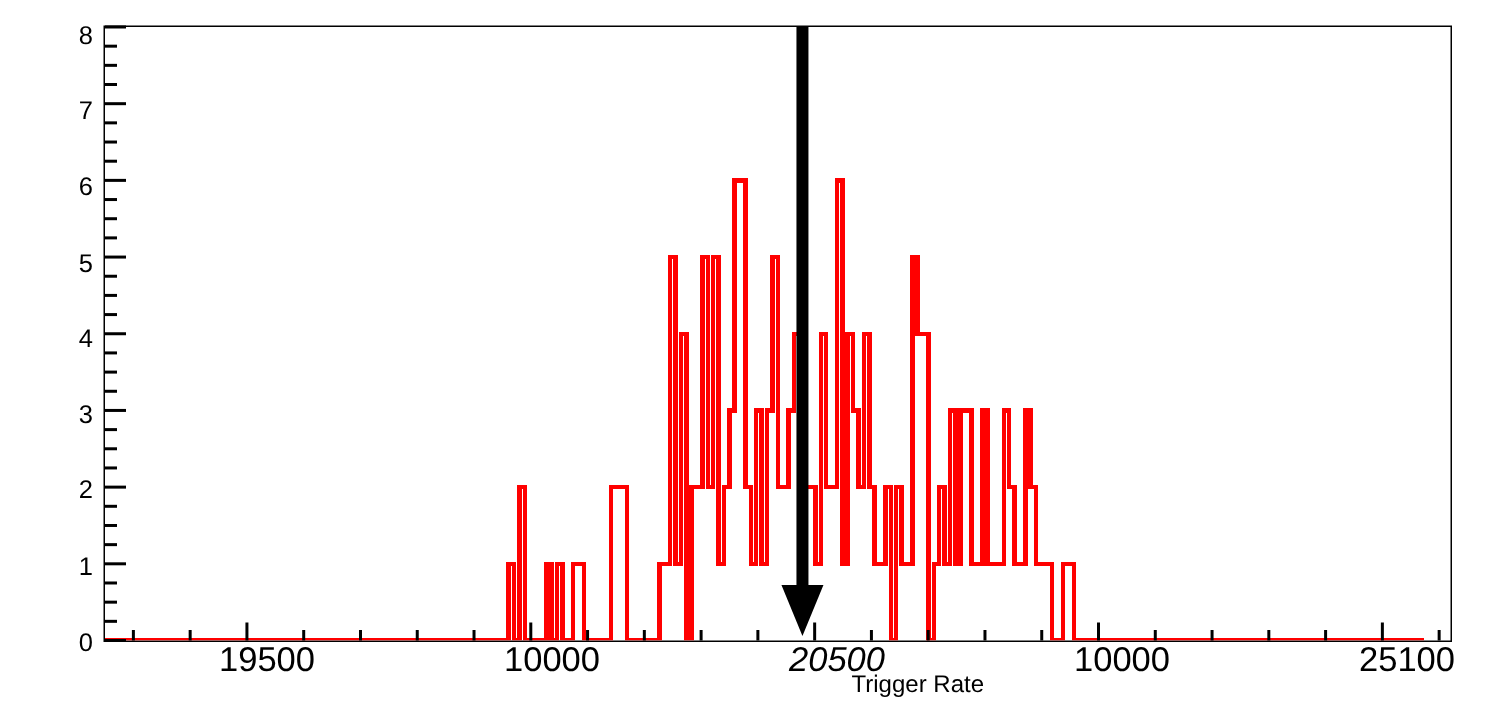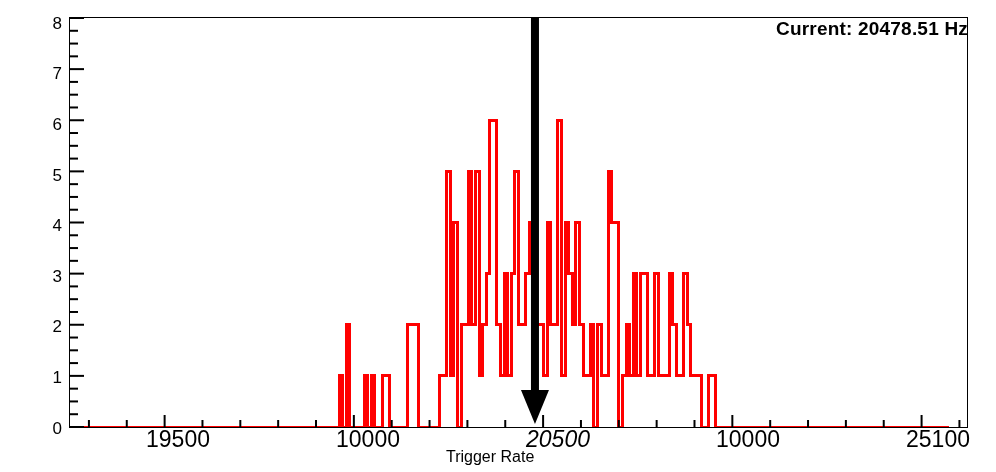--- a/index.html
+++ b/index.html
@@ -13,21 +13,21 @@
   #plotarea{position:absolute;left:0;top:0;width:100%;height:100%;overflow:hidden;}
 
   
   #axes{position:absolute;left:0;top:0;width:996px;height:472px;pointer-events:none;}
 
   
   .ylab{position:absolute;text-align:right;width:42px;
         font-size:17px;color:#000;line-height:17px;}
   .xlab{position:absolute;text-align:center;width:110px;
         font-size:23px;color:#000;line-height:17px;}
-  #xtitle{position:absolute;left:446px;top:448px;width:210px;text-align:left;
+  #xtitle{position:absolute;left:446px;top:448px;width:210px;text-align:right;
           font-size:16px;color:#000;}
   #current{position:absolute;right:28px;top:18px;font-size:19px;
            font-weight:bold;color:#000;letter-spacing:0.2px;}
 </style>
 </head>
 <body>
 
 <div id="root">
 
   <div id="frame">
@@ -111,15 +111,14 @@
   <div class="ylab" style="left:20px;top:15px;">8</div>
 
   <div class="xlab" style="left:123px;top:431px;">19500</div>
   <div class="xlab" style="left:313px;top:431px;">10000</div>
   <div class="xlab" style="left:503px;top:431px;font-style:italic;">20500</div>
   <div class="xlab" style="left:693px;top:431px;">10000</div>
   <div class="xlab" style="left:883px;top:431px;">25100</div>
 
   <div id="xtitle">Trigger Rate</div>
 
-  <div id="current">Current: 20478.51 Hz</div>
 
 </div>
 
 </body></html>

